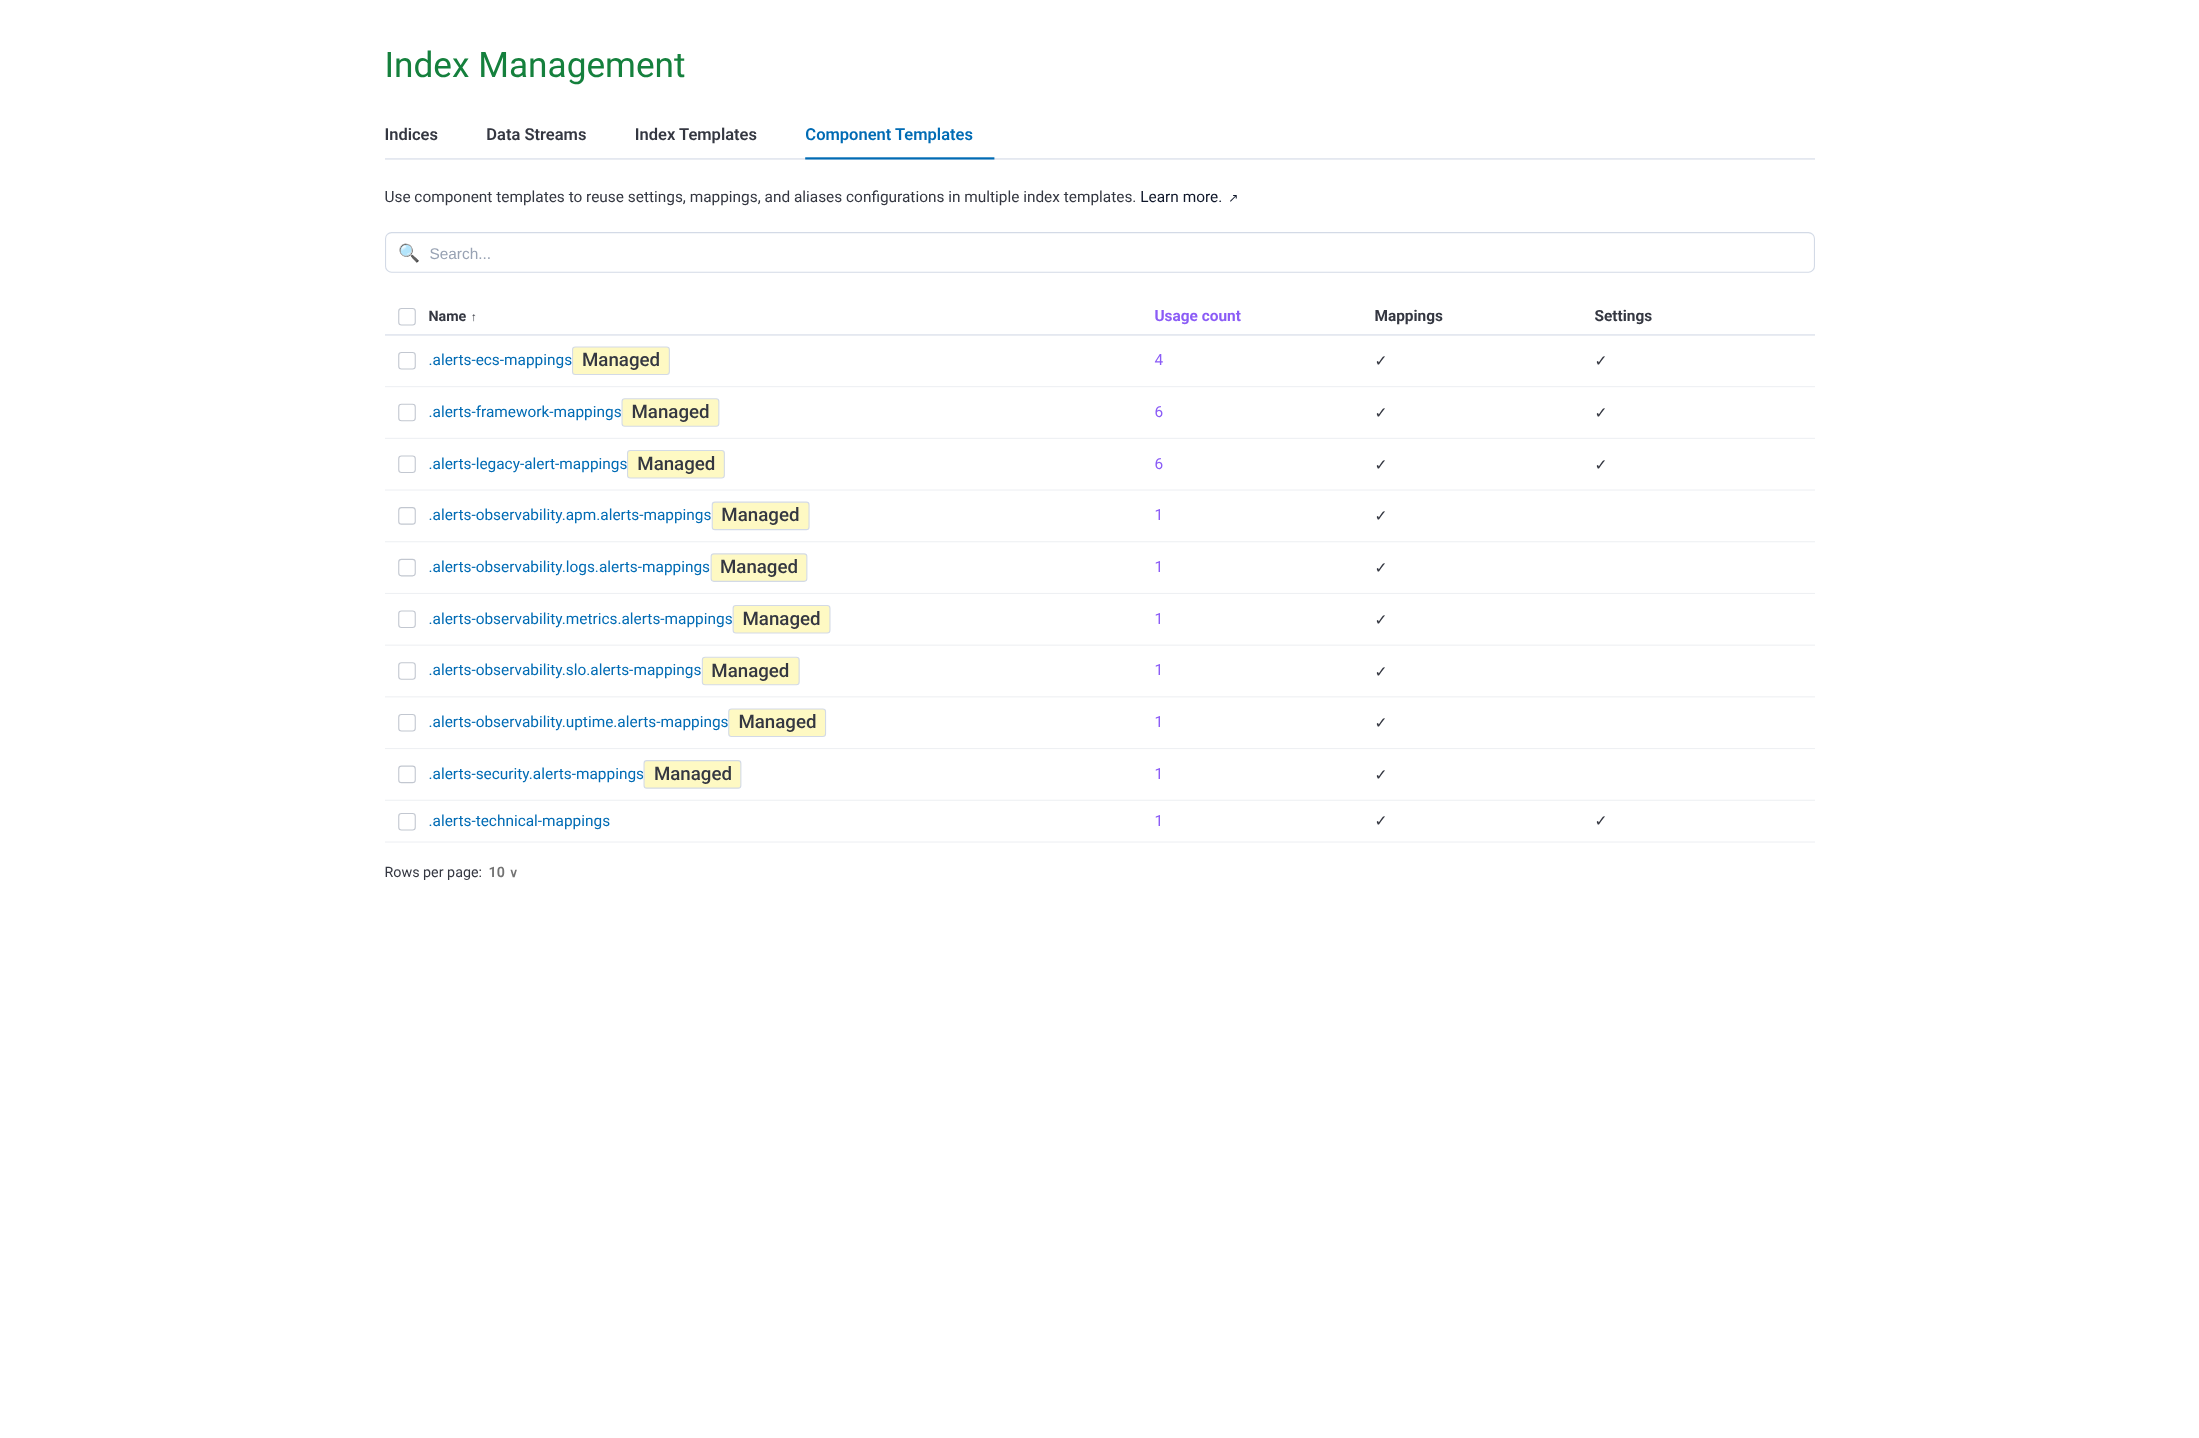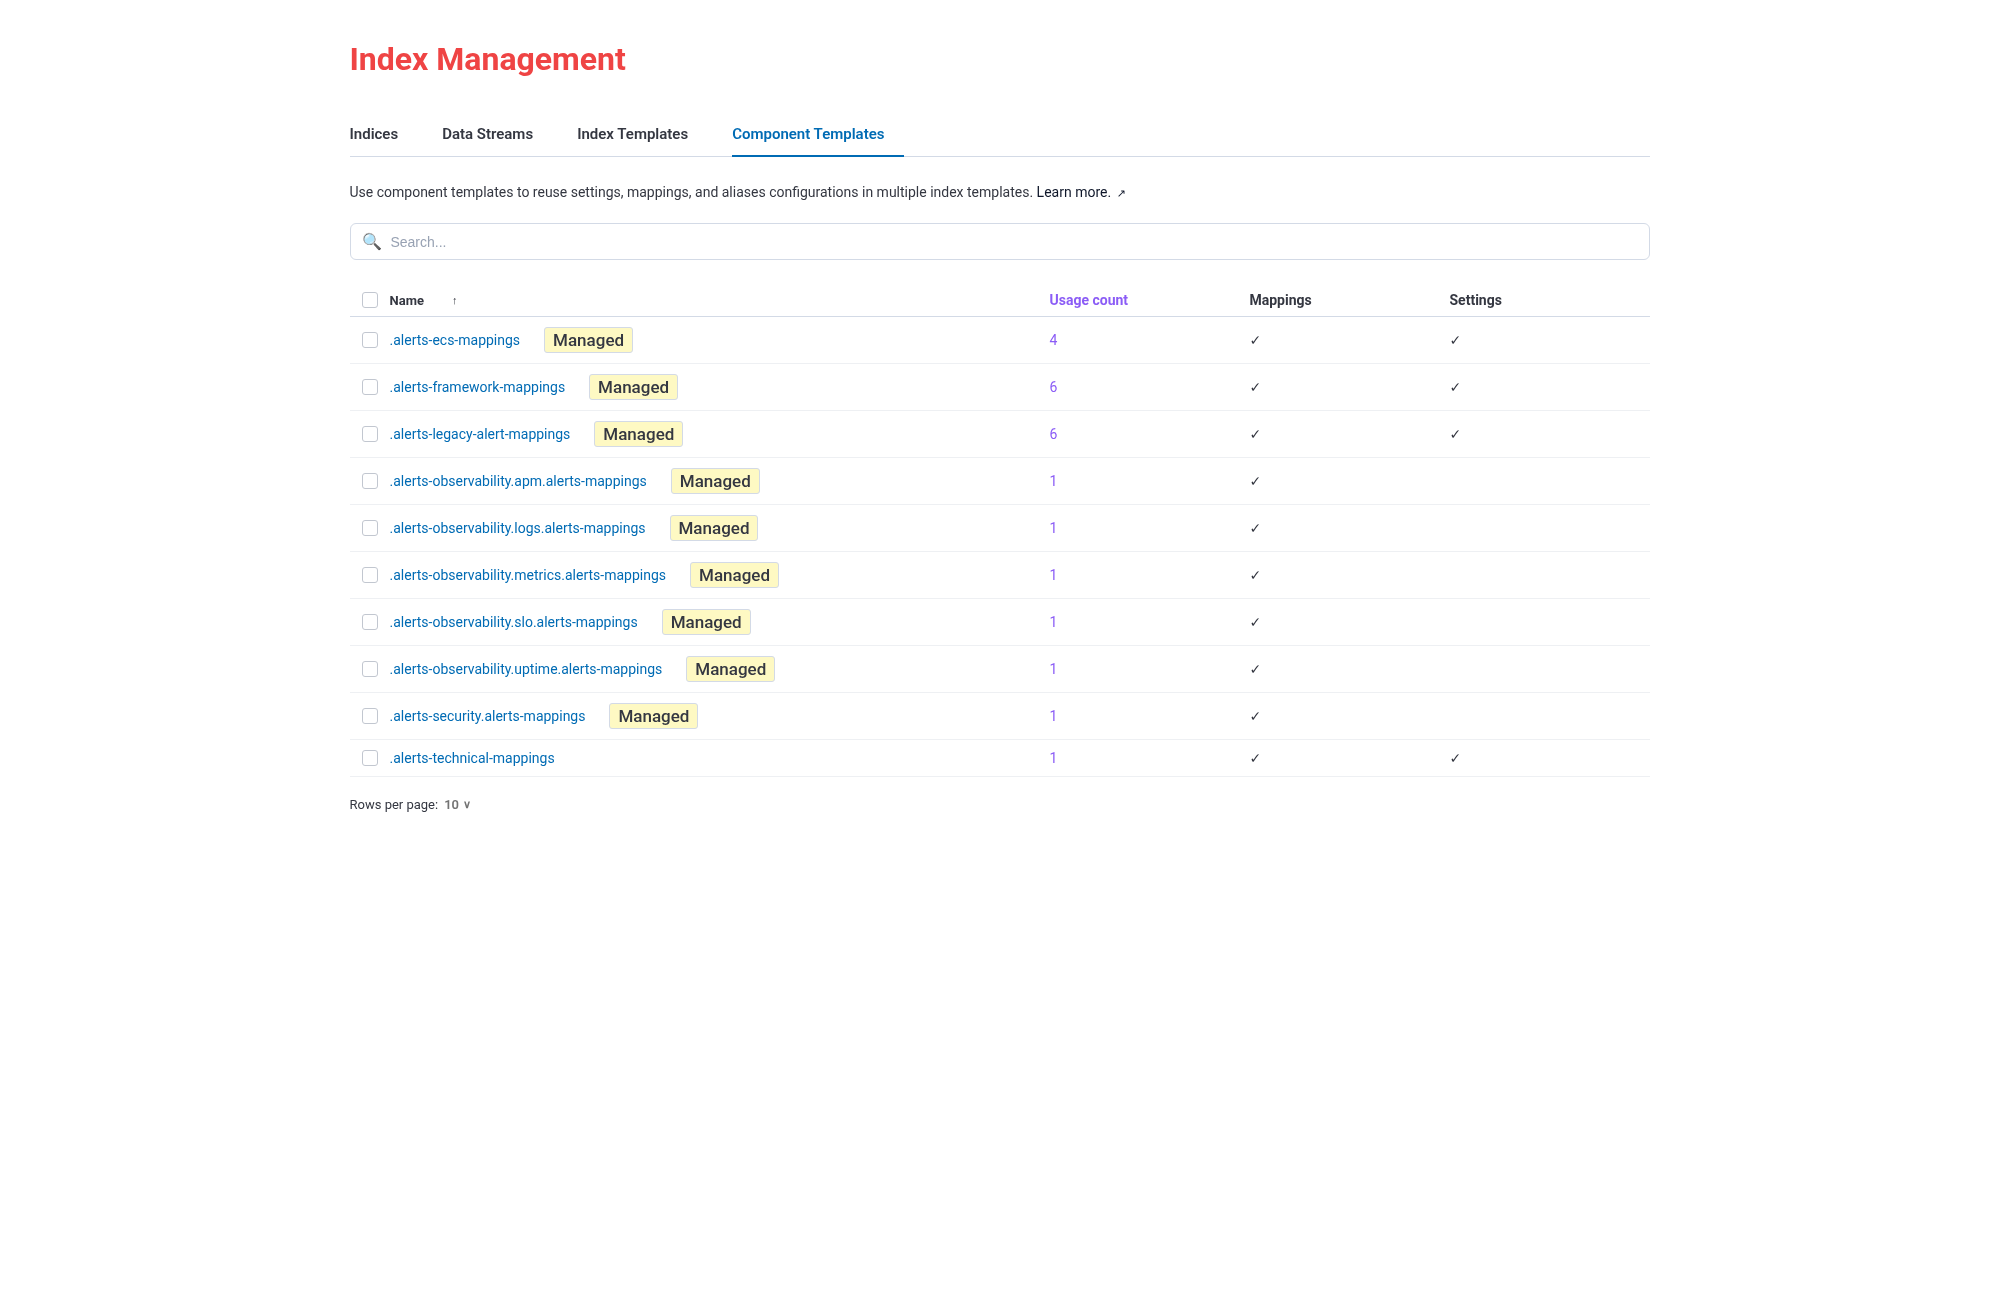--- a/index.html
+++ b/index.html
@@ -9,23 +9,23 @@
       color: #1a1a2e;
       font-size: 14px;
     }
     .page-container {
       max-width: 1400px;
       margin: 0 auto;
       padding: 40px 50px;
     }
     .page-title {
       font-size: 32px;
-      font-weight: 700;
-      color: #ef4444;
-      margin-bottom: 36px;
+      font-weight: 400;
+      color: #15803d;
+      margin-bottom: 24px;
     }
     .tabs {
       display: flex;
       border-bottom: 1px solid #d3dae6;
       margin-bottom: 24px;
       gap: 0;
     }
     .tab {
       padding: 10px 20px 12px 0;
       margin-right: 24px;
@@ -107,21 +107,21 @@
       border: 1px solid #c2c7d0;
       border-radius: 3px;
       background: #fff;
       cursor: pointer;
       appearance: none;
       -webkit-appearance: none;
     }
     .col-name {
       display: flex;
       align-items: center;
-      gap: 24px;
+      gap: 0;
       padding-right: 24px;
     }
     .name-link {
       color: #006bb4;
       text-decoration: none;
       font-size: 14px;
     }
     .managed-badge {
       display: inline-flex;
       align-items: center;

